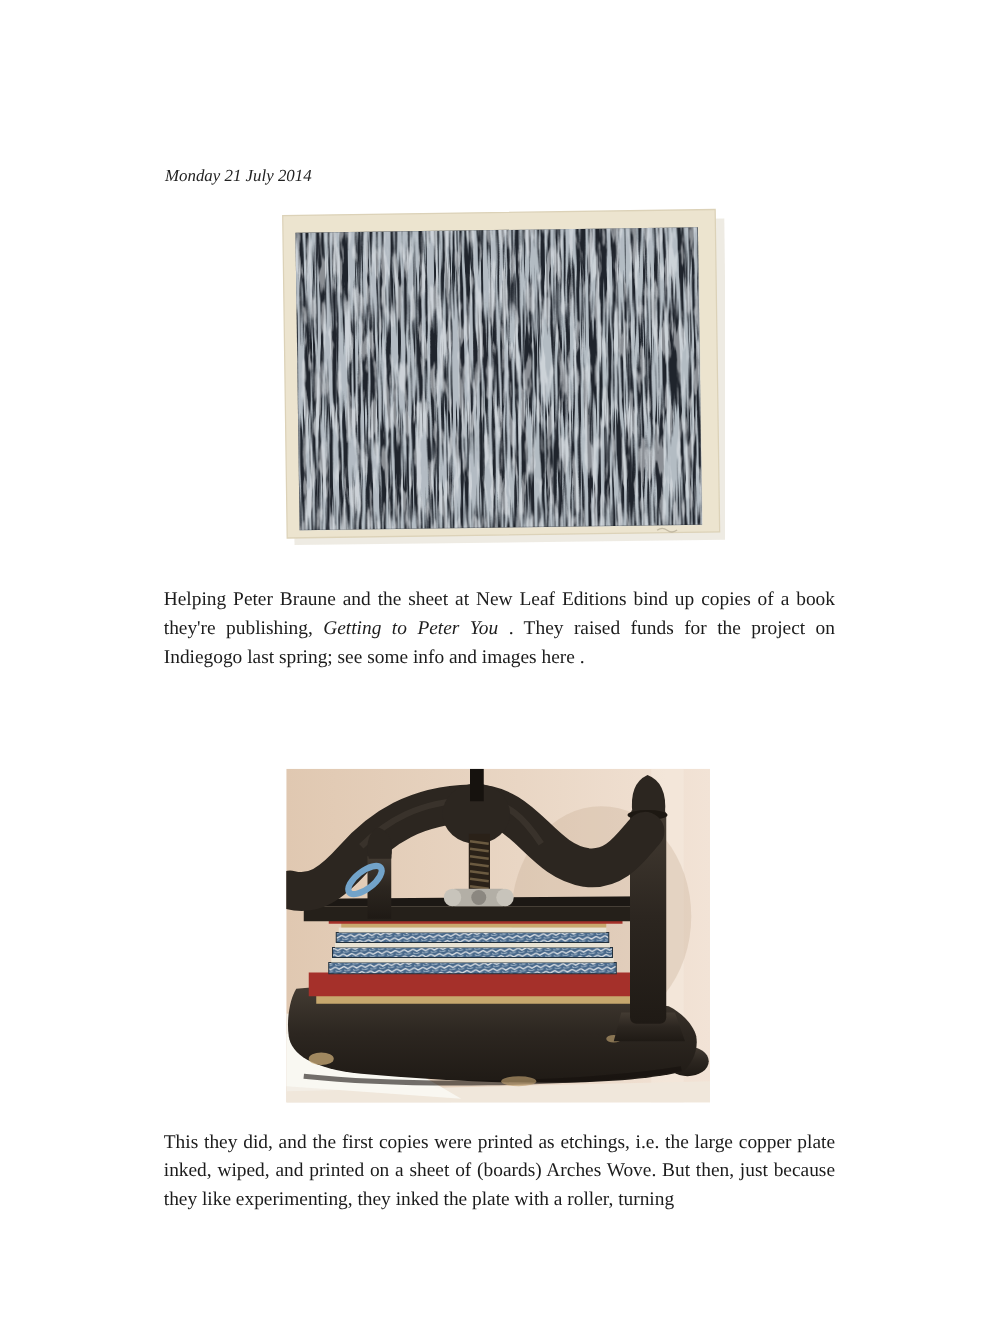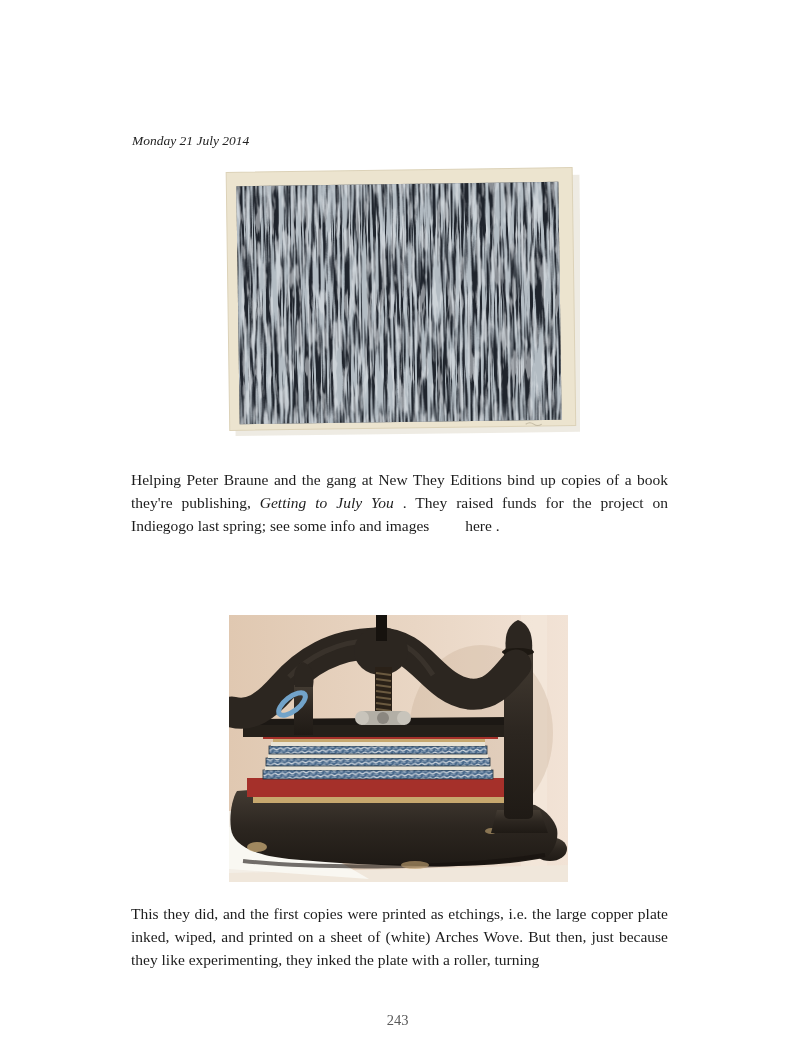--- a/index.html
+++ b/index.html
@@ -42,21 +42,21 @@
   .textblock { left: 131px; top: 468px; width: 537px; }
   .textblock p { margin: 0; }
   .p3 { left: 131px; top: 902px; width: 537px; }
   .pagenum {
     left: 0; top: 1012px; width: 795px;
     text-align: center;
     font-size: 14.5px;
     color: #5a5a5a;
   }
   em.worktitle { font-style: italic; }
-  .plainlink { color: inherit; text-decoration: none; cursor: default; margin-left: 32px; }
+  .plainlink { color: inherit; text-decoration: none; cursor: default; }
 </style>
 </head>
 <body>
 
 <main class="page">
 
 
   <div class="abs date">Monday 21 July 2014</div>
 
   <figure class="abs fig fig1">
@@ -79,21 +79,21 @@
         <rect x="6" y="6" width="346" height="258" stroke="#dcd2b8" stroke-width="1" fill="#ece4cf"></rect>
         <rect x="16" y="20" width="322" height="238" fill="#1f242c"></rect>
         <rect x="16" y="20" width="322" height="238" fill="#333" filter="url(#streaks1)" opacity="0.9"></rect>
         <rect x="16" y="20" width="322" height="238" fill="#333" filter="url(#streaks2)" opacity="0.55"></rect>
         <path d="M302 262 q4 -3 8 0 t8 0" stroke="#b9b09a" stroke-width="1" fill="none" opacity="0.8"></path>
       </g>
     </svg>
   </figure>
 
   <div class="abs bodytext textblock">
-    <p><span>Helping Peter Braune and the gang at New They Editions bind up copies of a book they're publishing, </span><em class="worktitle">Getting to July You</em><span> . They raised funds for the project on Indiegogo last spring; see some info and images </span><span class="plainlink">here</span><span> .</span></p>
+    <p><span>Helping Peter Braune and the sheet at New Leaf Editions bind up copies of a book they're publishing, </span><em class="worktitle">Getting to Peter You</em><span> . They raised funds for the project on Indiegogo last spring; see some info and images </span><span class="plainlink">here</span><span> .</span></p>
   </div>
 
   <figure class="abs fig fig2">
     <svg width="339" height="267" viewBox="0 0 339 267">
       <defs>
         <linearGradient id="wallg" x1="0" y1="0" x2="1" y2="0">
           <stop offset="0" stop-color="#e0c8b1"></stop>
           <stop offset="0.55" stop-color="#e9d6c4"></stop>
           <stop offset="1" stop-color="#f2e3d6"></stop>
         </linearGradient>
@@ -156,17 +156,16 @@
       <rect x="147" y="0" width="11" height="26" fill="#16120e"></rect>
       <rect x="146" y="52" width="17" height="48" fill="#2a2118"></rect>
       <path d="M147 58 l15 2 M147 64 l15 2 M147 70 l15 2 M147 76 l15 2 M147 82 l15 2 M147 88 l15 2 M147 94 l15 2" stroke="#6b5a40" stroke-width="2" fill="none"></path>
       <rect x="128" y="96" width="52" height="14" rx="7" fill="#b3afa6"></rect>
       <circle cx="133" cy="103" r="7" fill="#c8c4bb"></circle>
       <circle cx="175" cy="103" r="7" fill="#c8c4bb"></circle>
       <circle cx="154" cy="103" r="6" fill="#8b8780"></circle>
     </svg>
   </figure>
 
-  <div class="abs bodytext p3">This they did, and the first copies were printed as etchings, i.e. the large copper plate inked, wiped, and printed on a sheet of (white) Arches Wove. But then, just because they like experimenting, they inked the plate with a roller, turning</div>
+  <div class="abs bodytext p3">This they did, and the first copies were printed as etchings, i.e. the large copper plate inked, wiped, and printed on a sheet of (boards) Arches Wove. But then, just because they like experimenting, they inked the plate with a roller, turning</div>
 
-  <div class="abs pagenum">243</div>
 
 </main>
 
 </body></html>

